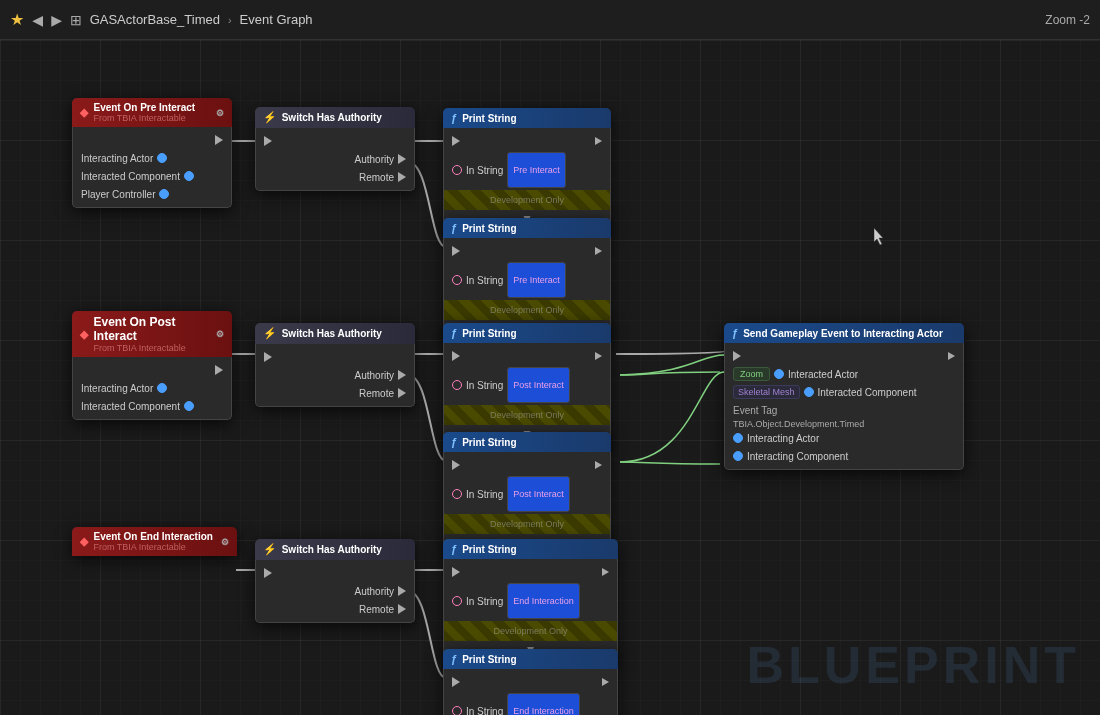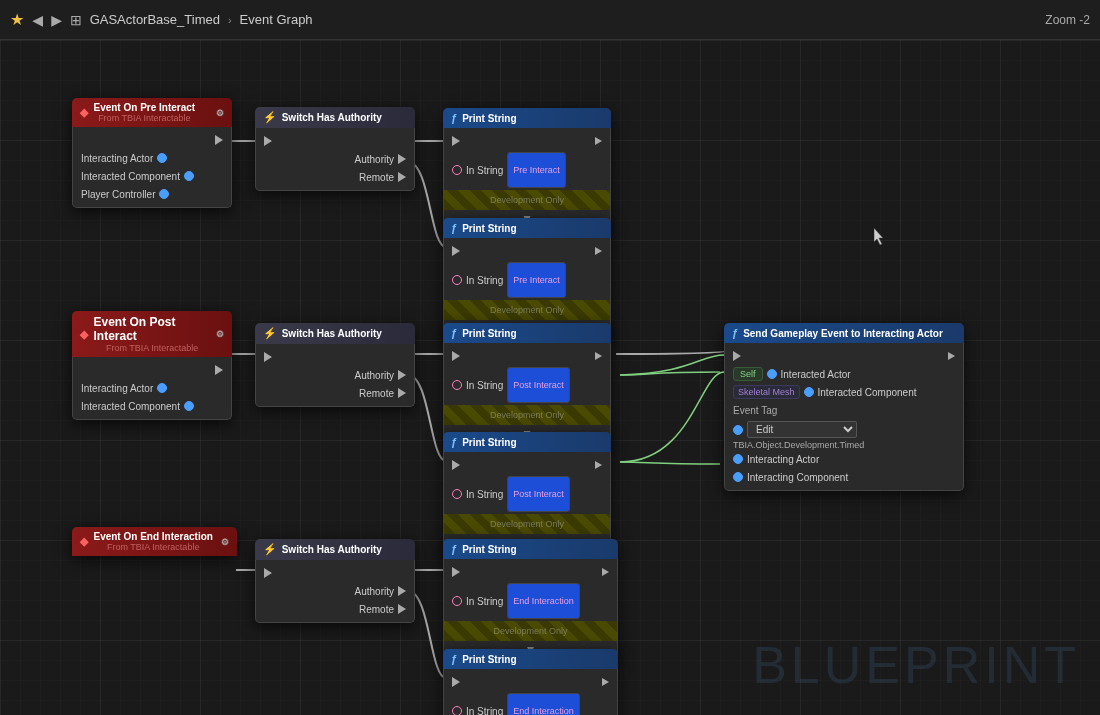--- a/index.html
+++ b/index.html
@@ -43,21 +43,21 @@
       position: relative;
       overflow: hidden;
     }
 
     
     .blueprint-watermark {
       position: absolute;
       bottom: 20px;
       right: 20px;
       font-size: 52px;
-      font-weight: 400;
+      font-weight: 700;
       color: rgba(80,120,180,0.18);
       letter-spacing: 4px;
       pointer-events: none;
     }
 
     
     .node {
       position: absolute;
       border-radius: 6px;
       min-width: 160px;
@@ -214,21 +214,20 @@
       border-radius: 3px;
       padding: 1px 4px;
       font-size: 9px;
       color: #a080d0;
     }
 
     .sub-title {
       font-size: 9px;
       color: #c06060;
       font-weight: normal;
-      text-align: center;
     }
   </style>
 </head>
 <body>
 
 <div id="topbar">
   <span class="tb-star">★</span>
   <span class="tb-icon">◀</span>
   <span class="tb-icon">▶</span>
   <span class="tb-icon">⊞</span>
@@ -456,39 +455,33 @@
       <span style="font-size:10px;">Send Gameplay Event to Interacting Actor</span>
     </div>
     <div class="node-body">
       <div class="node-row exec-row">
         <span class="exec-arrow"></span>
         <div class="spacer"></div>
         <span class="right-arrow-pin"></span>
       </div>
 
       <div class="node-row">
-        <span class="self-badge">Self</span>
+        <span class="self-badge">Zoom</span>
         <span class="pin blue"></span>
         <span class="pin-label">Interacted Actor</span>
       </div>
 
       <div class="node-row">
         <span class="mesh-badge">Skeletal Mesh</span>
         <span class="pin blue"></span>
         <span class="pin-label">Interacted Component</span>
       </div>
 
       <div class="node-row">
         <span class="pin-label" style="color:#aaa;">Event Tag</span>
-      </div>
-      <div class="node-row">
-        <span class="pin blue"></span>
-        <select class="dropdown-select">
-          <option>Edit</option>
-        </select>
       </div>
       <div class="tag-text">TBIA.Object.Development.Timed</div>
 
       <div class="node-row">
         <span class="pin blue"></span>
         <span class="pin-label">Interacting Actor</span>
       </div>
 
       <div class="node-row">
         <span class="pin blue"></span>

